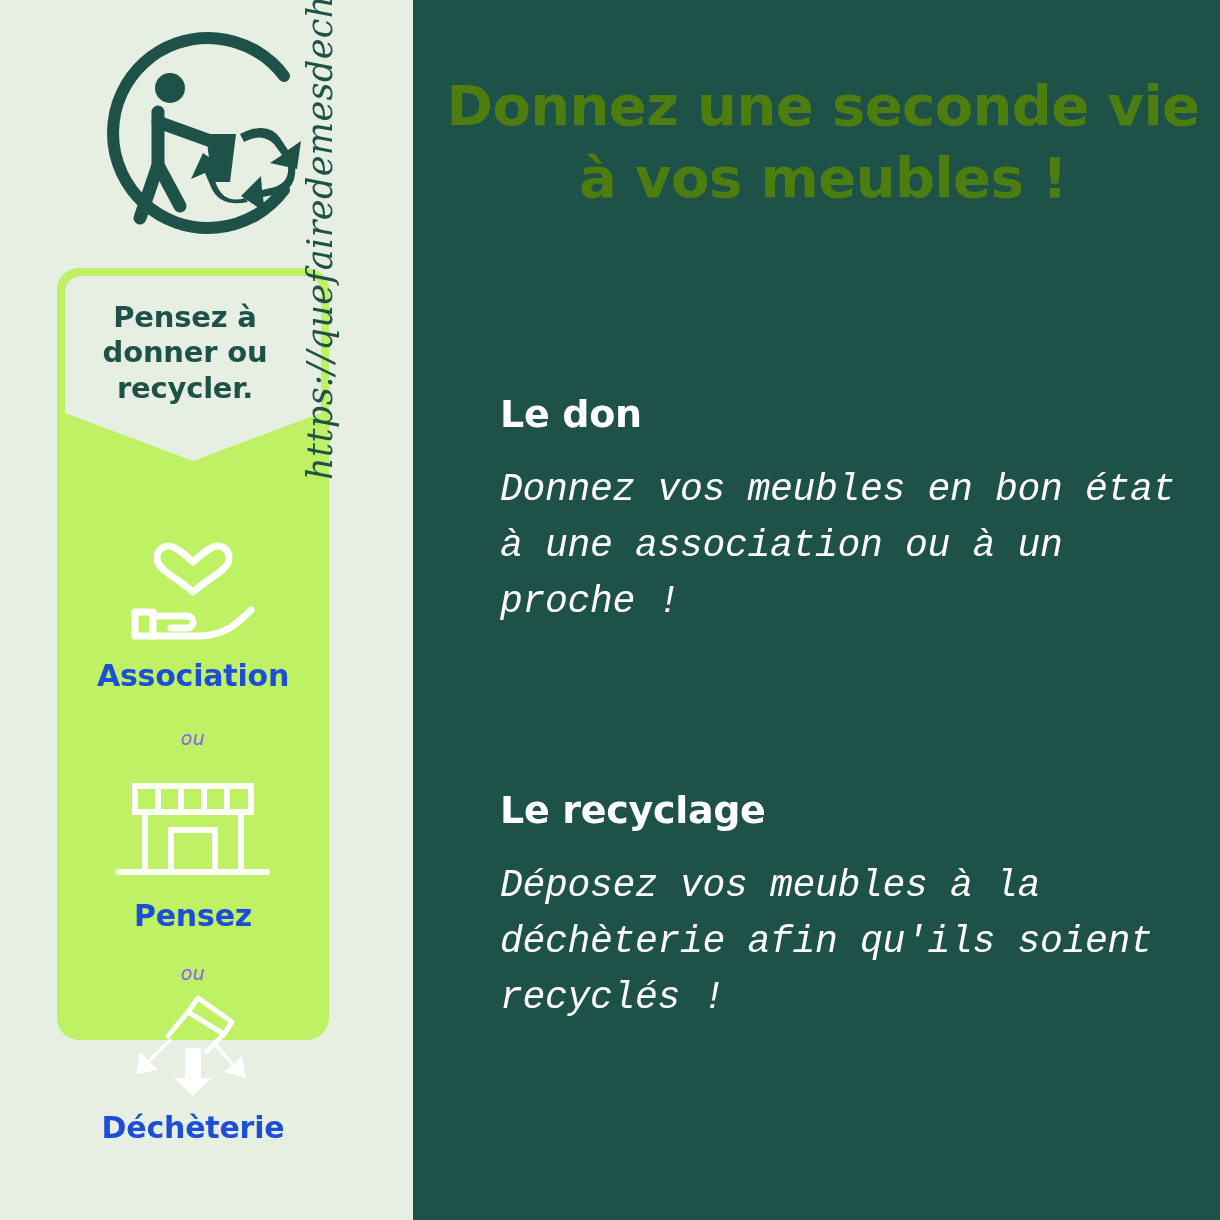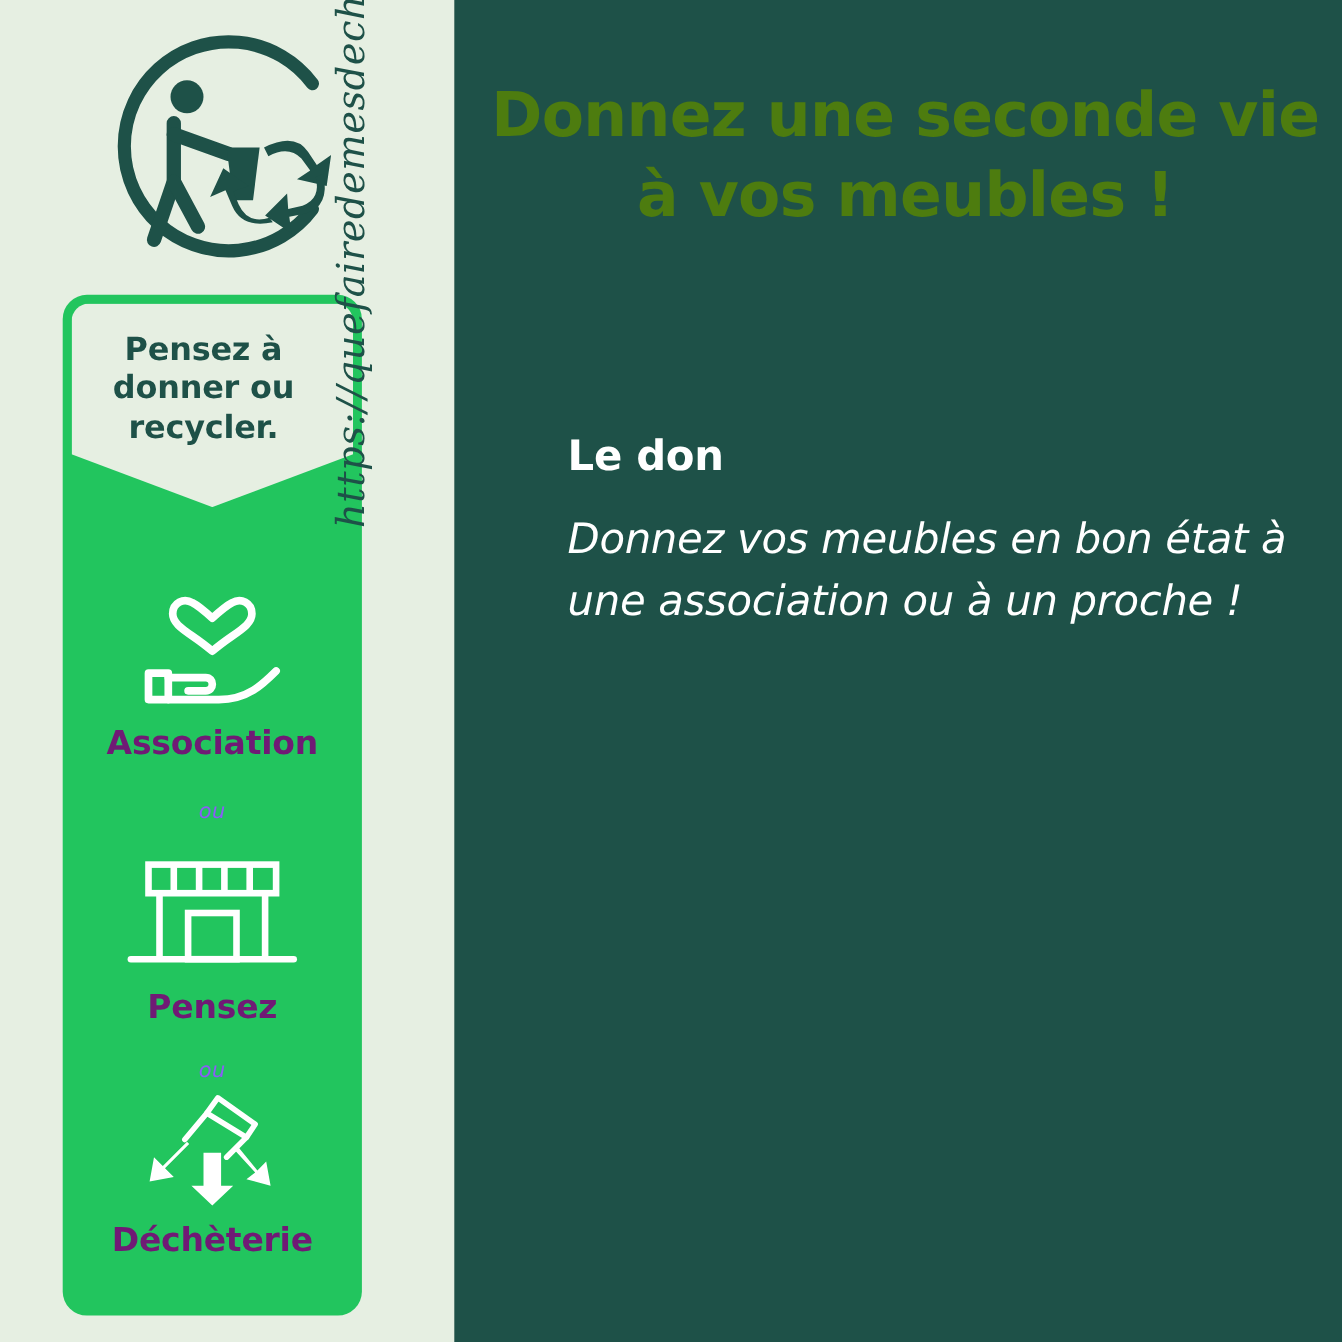--- a/index.html
+++ b/index.html
@@ -36,22 +36,22 @@
     left: 88px; top: 30px;
     width: 230px; height: 205px;
   }
   .logo-wrap svg { display: block; }
 
   
   .ribbon {
     position: absolute;
     left: 57px; top: 268px;
     width: 272px;
-    height: 928px;
-    background: #22c55e;
+    height: 772px;
+    background: #bef264;
     border-radius: 22px 22px 22px 22px;
   }
   .ribbon-inner-card {
     position: absolute;
     left: 8px; top: 8px;
     width: 256px;
     height: 185px;
     background: #e6efe2;
     border-radius: 16px 16px 0 0;
     clip-path: polygon(0 0, 100% 0, 100% 74%, 50% 100%, 0 74%);
@@ -67,21 +67,21 @@
     line-height: 1.22;
     letter-spacing: -0.2px;
   }
 
   
   .step {
     position: absolute;
     left: 57px;
     width: 272px;
     text-align: center;
-    color: #701a75;
+    color: #1d4ed8;
   }
   .step .icon {
     display: block;
     margin: 0 auto;
     height: 110px;
   }
   .step .step-label {
     display: block;
     margin-top: 8px;
     font-size: 30px;
@@ -127,35 +127,36 @@
     left: 443px; top: 70px;
     width: 760px;
     color: #4d7c0f;
     font-weight: bold;
     font-size: 56px;
     line-height: 1.28;
     text-align: center;
     letter-spacing: -0.6px;
   }
 
-  .section { position: absolute; left: 516px; width: 690px; }
+  .section { position: absolute; left: 500px; width: 690px; }
   .section h2 {
     margin: 0 0 26px 0;
     color: #ffffff;
     font-size: 38px;
     font-weight: bold;
     letter-spacing: -0.3px;
   }
   .section p {
     margin: 0;
     color: #ffffff;
     font-size: 38px;
     font-style: italic;
     line-height: 1.48;
     letter-spacing: -0.3px;
+    font-family: Liberation Mono, monospace;
   }
   #section-don { top: 392px; }
   #section-recyclage { top: 788px; }
 </style>
 </head>
 <body>
 
 <div id="poster">
 
   <div class="left-panel"></div>
@@ -235,14 +236,18 @@
 
   <div class="vertical-url">https://quefairedemesdechets.fr</div>
 
   <div class="headline">Donnez une seconde vie à vos meubles !</div>
 
   <div class="section" id="section-don">
     <h2>Le don</h2>
     <p>Donnez vos meubles en bon état à une association ou à un proche !</p>
   </div>
 
+  <div class="section" id="section-recyclage">
+    <h2>Le recyclage</h2>
+    <p>Déposez vos meubles à la déchèterie afin qu'ils soient recyclés !</p>
+  </div>
 
 </div>
 
 </body></html>

